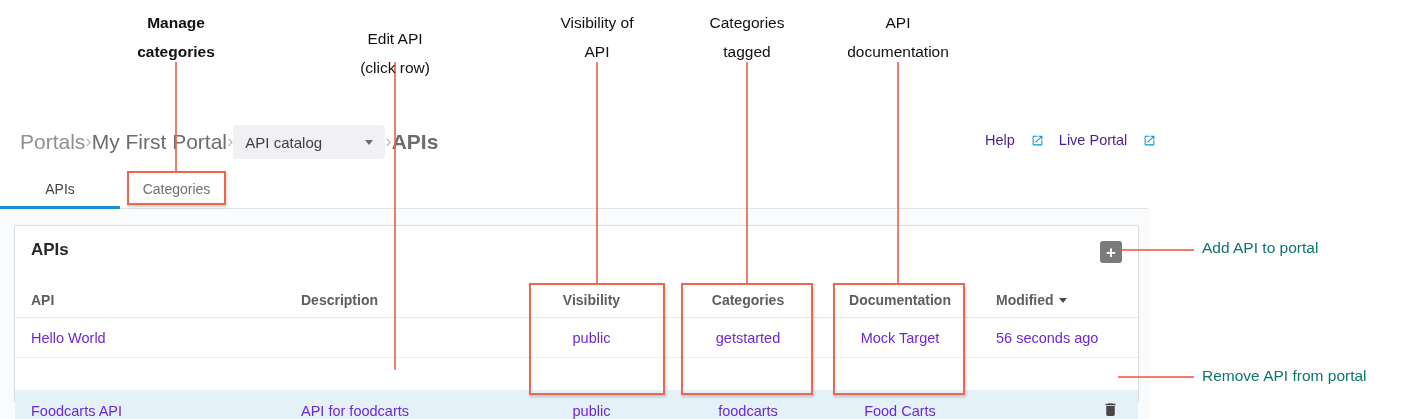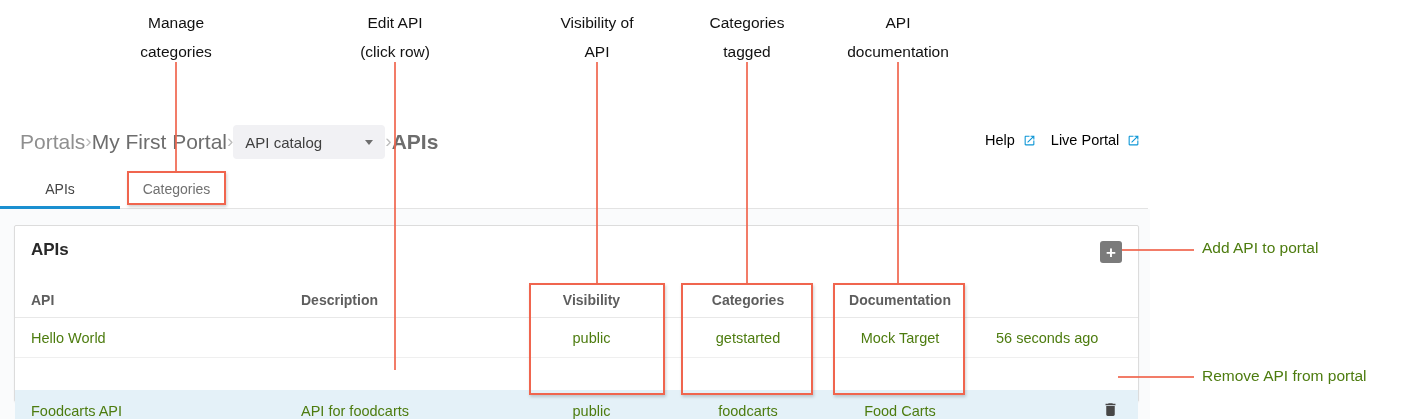--- a/index.html
+++ b/index.html
@@ -1,40 +1,40 @@
 <!DOCTYPE html>
 <html><head>
 <meta charset="utf-8">
 <style>
   html,body{margin:0;padding:0;background:#fff;}
   .stage{position:relative;width:1403px;height:419px;background:#ffffff;overflow:hidden;
          font-family:"Liberation Sans",sans-serif;}
 
   
   .ann-label{position:absolute;text-align:center;font-size:15.5px;line-height:29px;color:#111;z-index:7;}
-  .ann-side{position:absolute;font-size:15.5px;color:#4d7c0f;z-index:7;white-space:nowrap;}
+  .ann-side{position:absolute;font-size:15.5px;color:#0f766e;z-index:7;white-space:nowrap;}
   .vline{position:absolute;width:2px;background:#f0654e;opacity:.85;z-index:6;}
   .hline{position:absolute;height:2px;background:#f0654e;opacity:.85;z-index:6;}
   .rbox{position:absolute;border:2px solid #f0654e;box-sizing:border-box;
         box-shadow:1px 2px 3px rgba(0,0,0,.18);z-index:6;background:transparent;}
 
   
   .breadcrumb{position:absolute;left:20px;top:124px;height:36px;display:flex;align-items:center;
               font-size:21px;color:#8f8f8f;z-index:2;}
   .bc-portals{color:#8f8f8f;cursor:pointer;}
   .bc-sep{color:#bdbdbd;font-size:19px;padding-bottom:2px;}
   .bc-name{color:#6d6d6d;cursor:pointer;}
   .bc-current{color:#6d6d6d;font-weight:bold;}
   .bc-dd{display:flex;align-items:center;justify-content:space-between;width:128px;height:34px;
          background:#f1f1f4;border-radius:4px;padding:0 12px;font-size:15px;color:#3f3f3f;cursor:pointer;}
   .bc-dd .caret{width:0;height:0;border-left:4.5px solid transparent;border-right:4.5px solid transparent;
          border-top:5.5px solid #6e6e6e;}
 
   .toplinks{position:absolute;left:985px;top:132px;display:flex;gap:15px;font-size:14.5px;z-index:2;}
-  .toplink{display:flex;align-items:center;gap:8px;color:#000000;cursor:pointer;}
+  .toplink{display:flex;align-items:center;gap:16px;color:#4c1d95;cursor:pointer;}
   .ext-icon svg{display:block;}
 
   
   .tabbar{position:absolute;left:0;top:170px;width:1148px;height:39px;border-bottom:1px solid #e3e3e3;
           box-sizing:border-box;z-index:2;background:#fff;}
   .tab{position:absolute;top:0;height:38px;display:flex;align-items:center;justify-content:center;
        font-size:14px;cursor:pointer;}
   .tab-apis{left:0;width:120px;color:#454545;}
   .tab-apis::after{content:"";position:absolute;left:0;bottom:-1px;width:100%;height:3px;background:#1b8fd0;}
   .tab-categories{left:127px;width:99px;color:#707070;}
@@ -46,21 +46,21 @@
          box-sizing:content-box;z-index:2;}
   .panel-title{position:absolute;left:16px;top:14px;font-size:17px;font-weight:bold;color:#282828;}
   .add-btn{position:absolute;left:1085px;top:15px;width:22px;height:22px;background:#7b7b7b;border-radius:3px;
            color:#fff;display:flex;align-items:center;justify-content:center;font-size:17px;font-weight:bold;
            cursor:pointer;line-height:1;}
 
   .thead{position:absolute;left:0;top:57px;width:100%;height:35px;border-bottom:1px solid #e8e8e8;box-sizing:border-box;}
   .trow{position:absolute;left:0;width:100%;}
   .row1{top:92px;height:40px;border-bottom:1px solid #efefef;box-sizing:border-box;cursor:pointer;}
   .row2{top:132px;height:42px;background:#e4f1f8;cursor:pointer;margin-top:32px;}
-  .cell{position:absolute;top:0;height:100%;display:flex;align-items:center;font-size:14.5px;color:#4d7c0f;}
+  .cell{position:absolute;top:0;height:100%;display:flex;align-items:center;font-size:14.5px;color:#6d28d9;}
   .thead .cell{color:#5e5e5e;font-weight:bold;font-size:14px;}
   .c-api{left:16px;width:250px;}
   .c-desc{left:286px;width:215px;}
   .c-vis{left:515px;width:123px;justify-content:center;}
   .c-cat{left:667px;width:132px;justify-content:center;}
   .c-doc{left:819px;width:132px;justify-content:center;}
   .c-mod{left:981px;width:125px;}
   .mod-faded{color:#b7cedb;}
   .sort-caret{width:0;height:0;border-left:4px solid transparent;border-right:4px solid transparent;
               border-top:5px solid #4a4a4a;margin-left:5px;}
@@ -120,20 +120,24 @@
     <div class="add-btn">
       <span>+</span>
     </div>
 
     <div class="thead">
       <div class="cell c-api">API</div>
       <div class="cell c-desc">Description</div>
       <div class="cell c-vis">Visibility</div>
       <div class="cell c-cat">Categories</div>
       <div class="cell c-doc">Documentation</div>
+      <div class="cell c-mod">
+        <span>Modified</span>
+        <span class="sort-caret"></span>
+      </div>
     </div>
 
     <div class="trow row1">
       <div class="cell c-api">Hello World</div>
       <div class="cell c-vis">public</div>
       <div class="cell c-cat">getstarted</div>
       <div class="cell c-doc">Mock Target</div>
       <div class="cell c-mod">56 seconds ago</div>
     </div>
 
@@ -146,25 +150,25 @@
       <div class="trash">
         <span>
           <svg width="17" height="19" viewBox="0 0 24 24" fill="#474747">
               <path d="M6 19c0 1.1.9 2 2 2h8c1.1 0 2-.9 2-2V7H6v12zM19 4h-3.5l-1-1h-5l-1 1H5v2h14V4z"></path>
             </svg>
         </span>
       </div>
     </div>
   </div>
 
-  <div class="ann-label" style="left:96px;top:8px;width:160px;">
+  <div class="ann-label" style="left:96px;top:8px;width:160px;font-weight:bold;">
     <div>Manage</div>
     <div>categories</div>
   </div>
-  <div class="ann-label" style="left:315px;top:8px;width:160px;">
+  <div class="ann-label" style="left:315px;top:24px;width:160px;">
     <div>Edit API</div>
     <div>(click row)</div>
   </div>
   <div class="ann-label" style="left:517px;top:8px;width:160px;">
     <div>Visibility of</div>
     <div>API</div>
   </div>
   <div class="ann-label" style="left:667px;top:8px;width:160px;">
     <div>Categories</div>
     <div>tagged</div>

